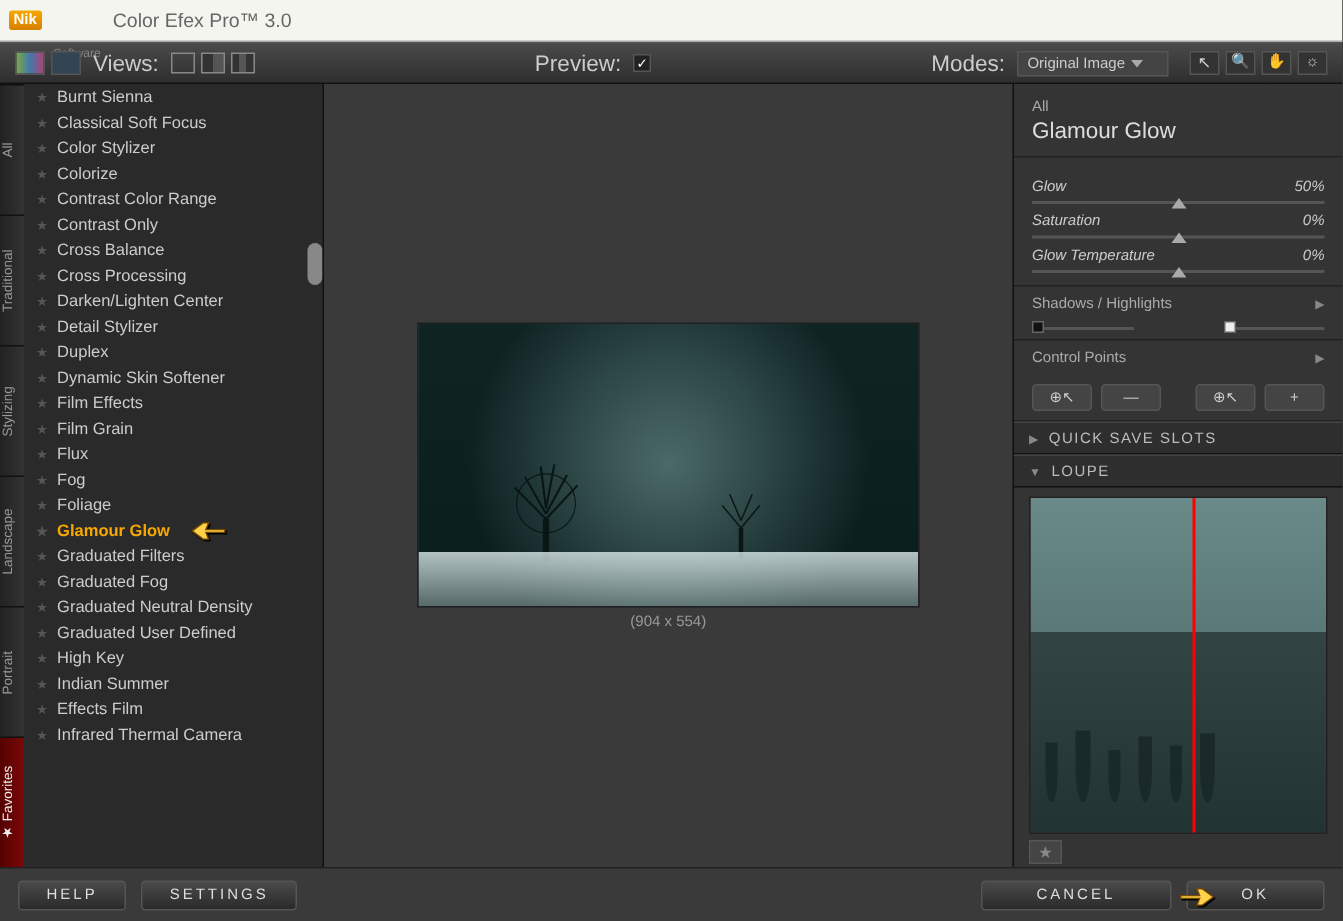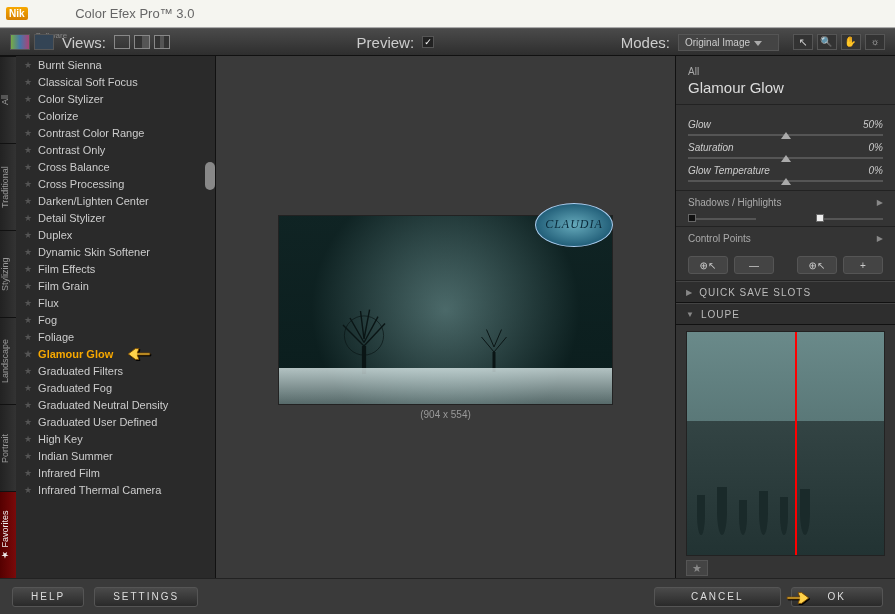--- a/index.html
+++ b/index.html
@@ -200,31 +200,30 @@
       <div class="filter-item">
         <span class="star">★</span>
         <span>High Key</span>
       </div>
       <div class="filter-item">
         <span class="star">★</span>
         <span>Indian Summer</span>
       </div>
       <div class="filter-item">
         <span class="star">★</span>
-        <span>Infrared Film</span>
+        <span>Effects Film</span>
       </div>
       <div class="filter-item">
         <span class="star">★</span>
         <span>Infrared Thermal Camera</span>
       </div>
     </div>
 
   <div class="preview">
     <div style="position:relative">
-      <div class="badge">CLAUDIA</div>
       <div class="preview-img">
         <div class="img-bg"></div>
         <svg class="tree" viewBox="0 0 100 100">
             <g fill="#0a1515">
               <rect x="47" y="60" width="6" height="40"></rect>
               <circle cx="50" cy="45" r="28" fill="none" stroke="#0a1515" stroke-width="1"></circle>
               <path d="M50 60 L20 30 M50 60 L80 28 M50 55 L30 20 M50 55 L70 18 M50 50 L45 10 M50 50 L58 8" stroke="#0a1515" stroke-width="2"></path>
             </g>
           </svg>
         <svg class="tree tree2" viewBox="0 0 100 100">

